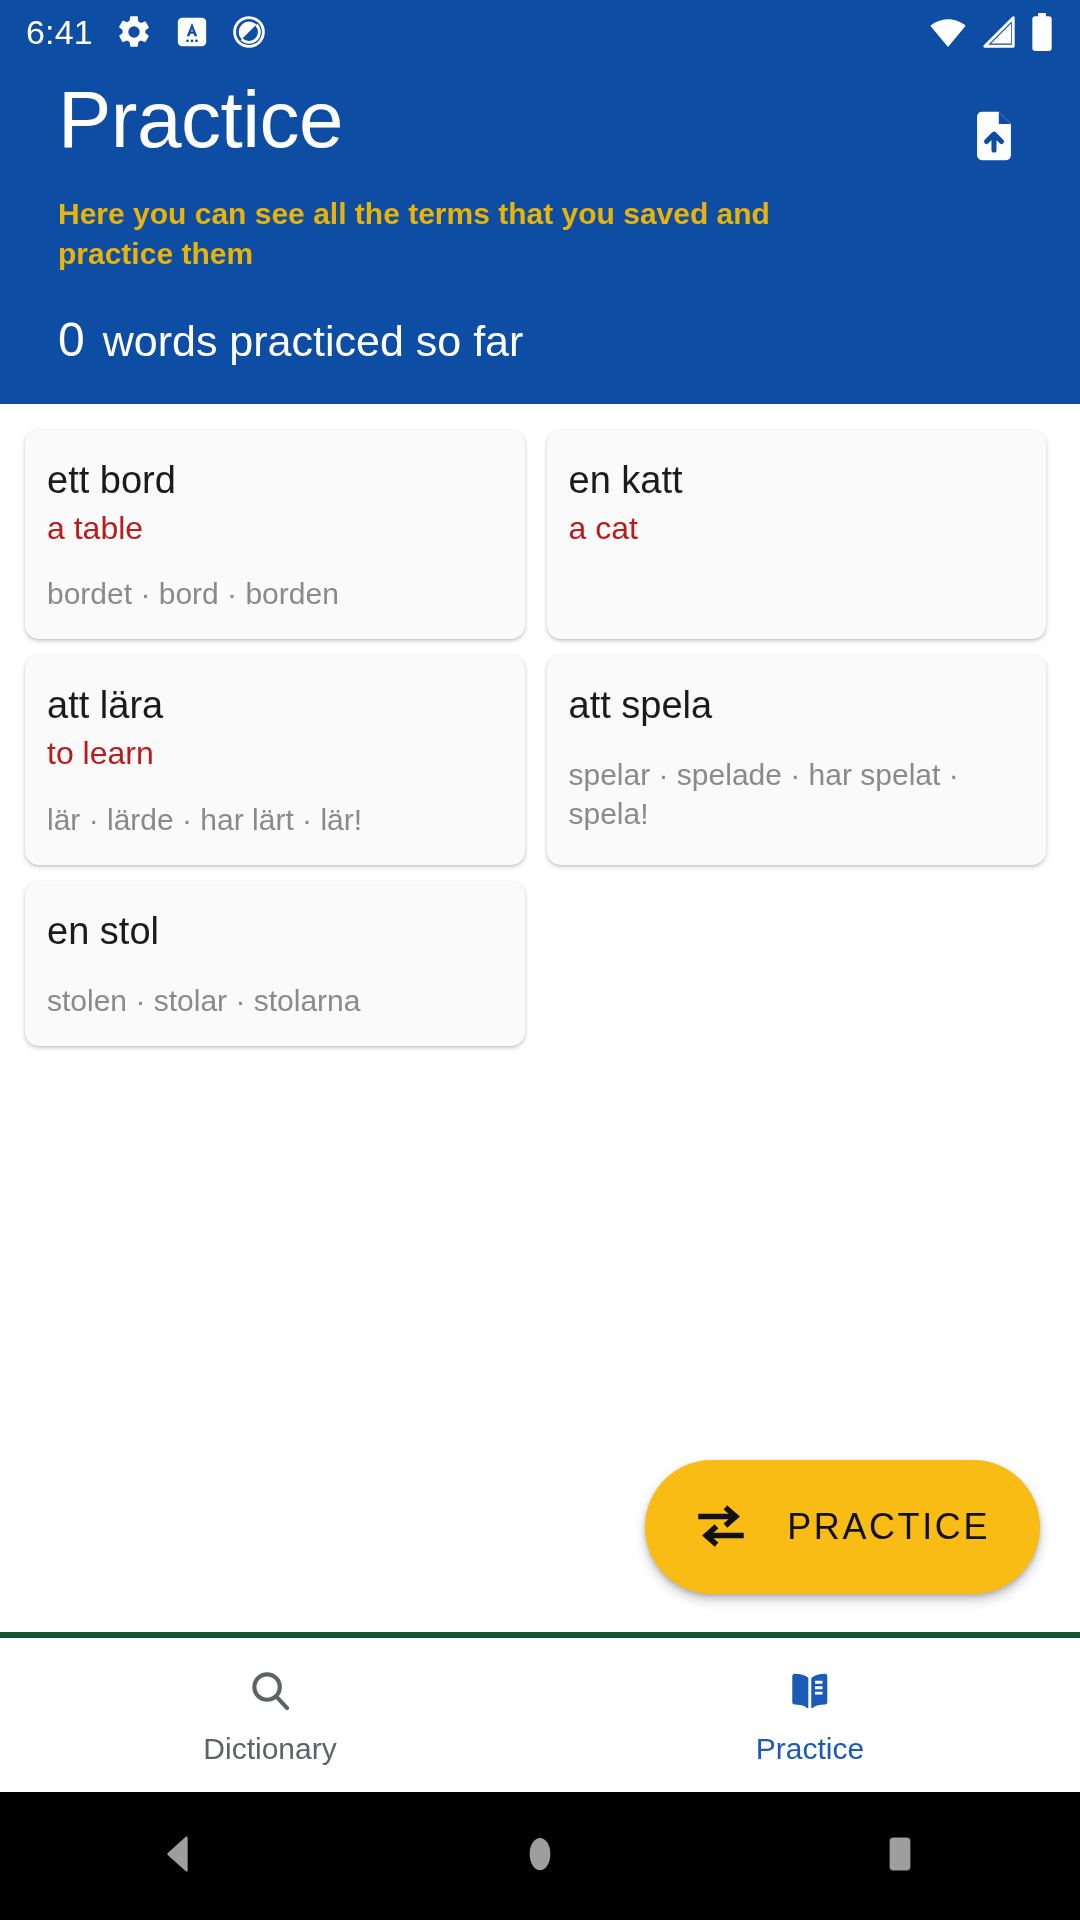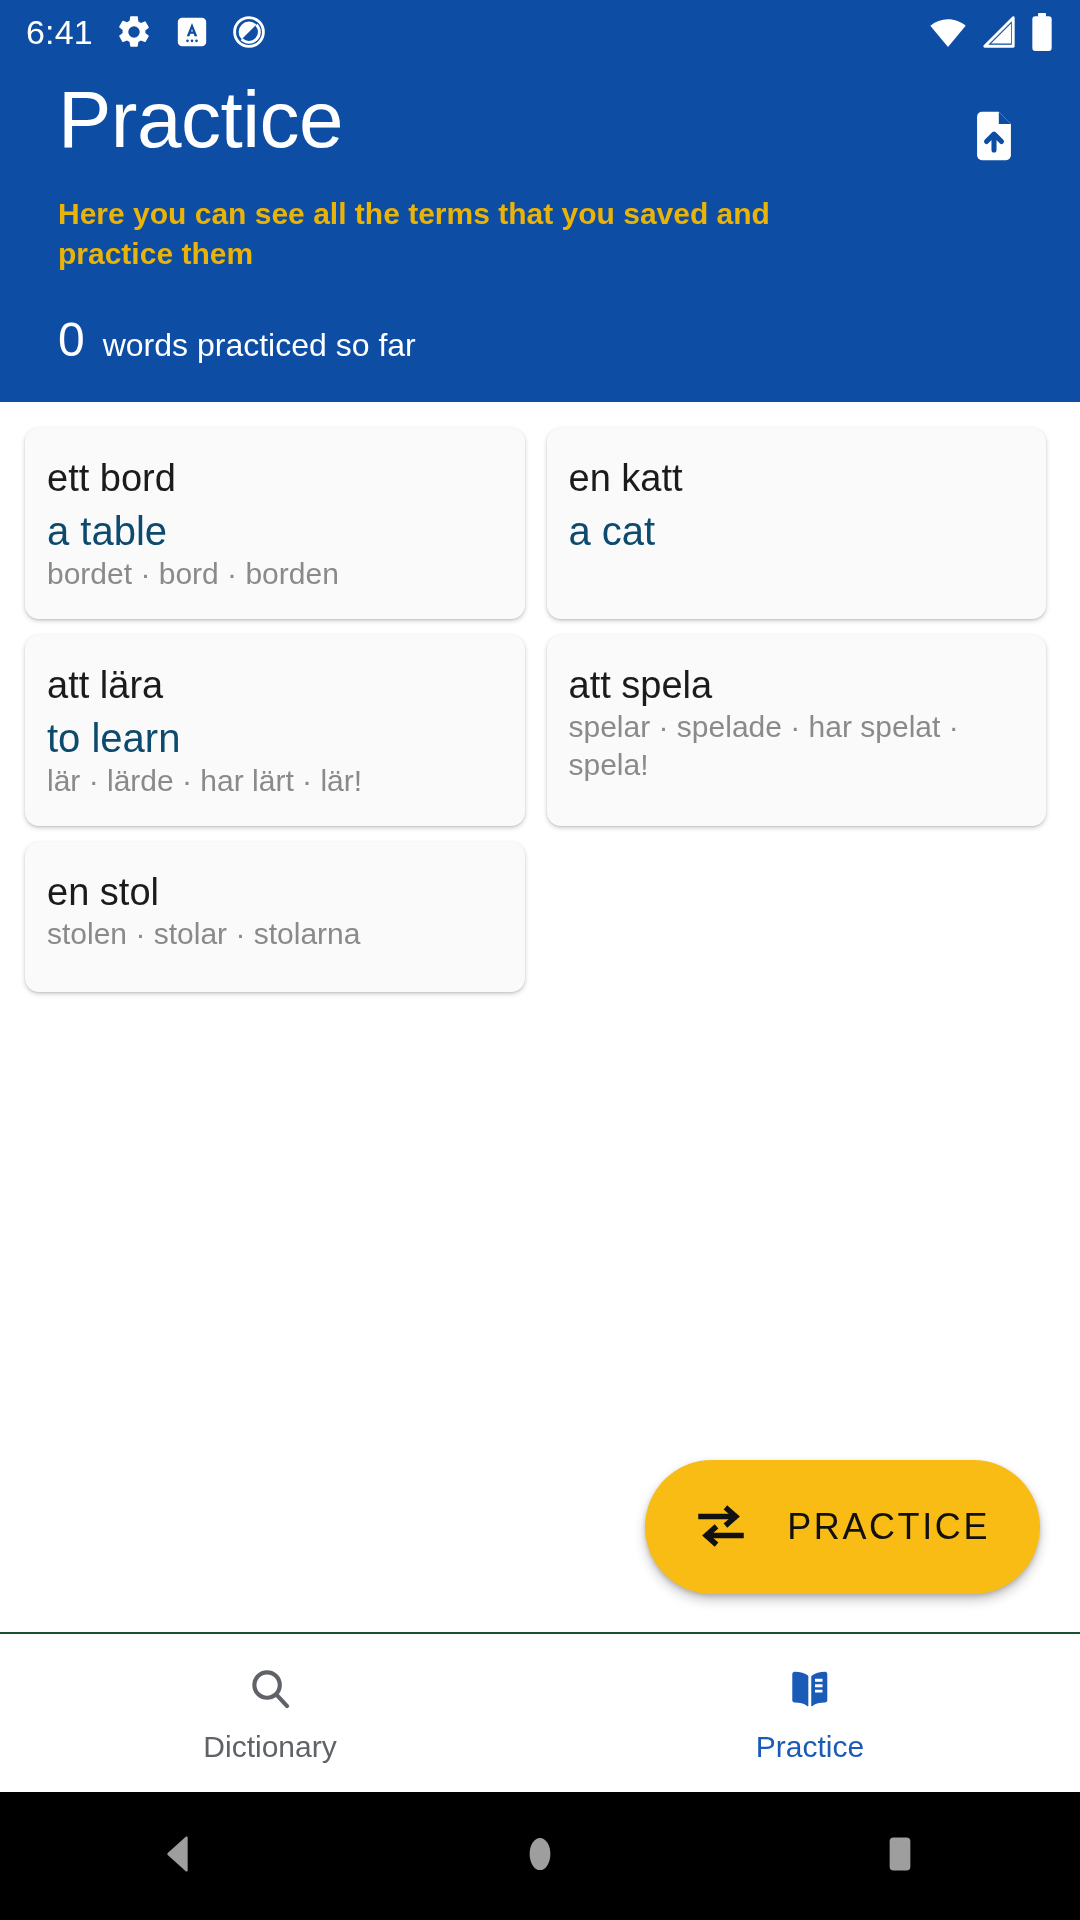--- a/index.html
+++ b/index.html
@@ -90,21 +90,21 @@
     display: flex;
     align-items: baseline;
     color: #ffffff;
   }
   .count-num {
     font-size: 48px;
     font-weight: 400;
     line-height: 1;
   }
   .count-label {
-    font-size: 32px;
+    font-size: 43px;
     font-weight: 400;
     margin-left: 18px;
   }
 
   
   .content {
     flex: 1 1 auto;
     position: relative;
     background: #ffffff;
     overflow: hidden;
@@ -129,30 +129,31 @@
     width: 100%;
     min-height: 150px;
   }
   .card-term {
     font-size: 38px;
     color: #1b1b1b;
     line-height: 1.18;
     font-weight: 400;
   }
   .card-translation {
-    font-size: 40px;
-    color: #0c4a6e;
+    font-size: 32px;
+    color: #b91c1c;
     line-height: 1.2;
     margin-top: 6px;
     font-weight: 400;
   }
   .card-forms {
     font-size: 30px;
     color: #8a8a8a;
     line-height: 1.28;
+    margin-top: 28px;
     font-weight: 400;
   }
 
   
   .practice-fab {
     position: absolute;
     right: 40px;
     bottom: 38px;
     height: 134px;
     border-radius: 67px;
@@ -171,21 +172,21 @@
     color: #111111;
     font-weight: 400;
     white-space: nowrap;
   }
 
   
   .bottom-nav {
     flex: none;
     height: 160px;
     background: #ffffff;
-    border-top: 2px solid #14532d;
+    border-top: 6px solid #14532d;
     display: flex;
     align-items: center;
   }
   .nav-item {
     flex: 1;
     display: flex;
     flex-direction: column;
     align-items: center;
     justify-content: center;
     gap: 14px;

